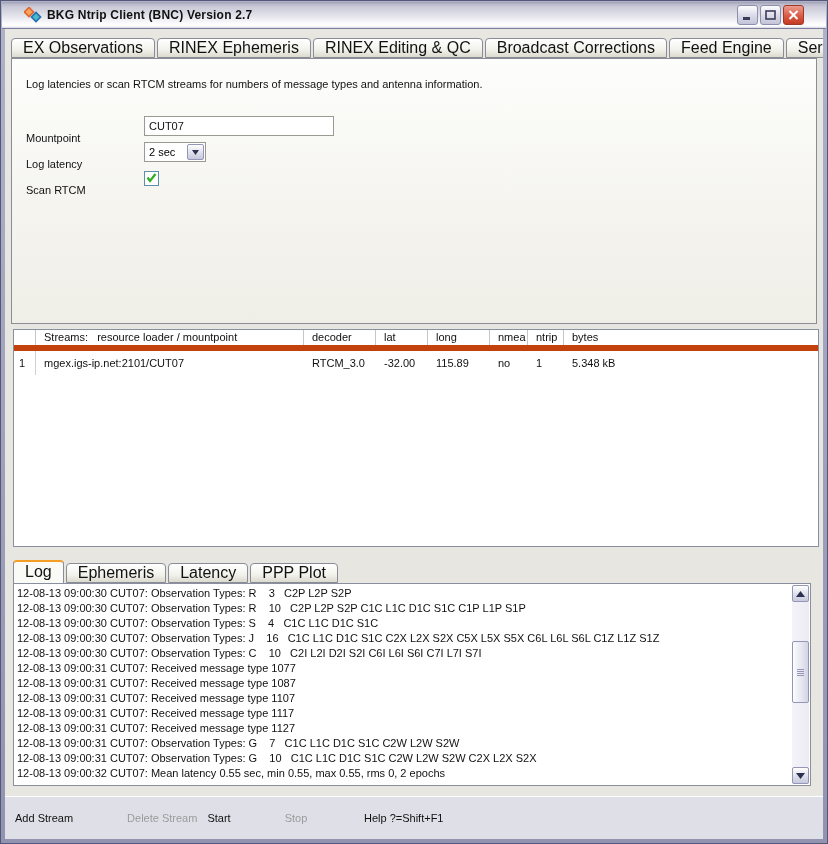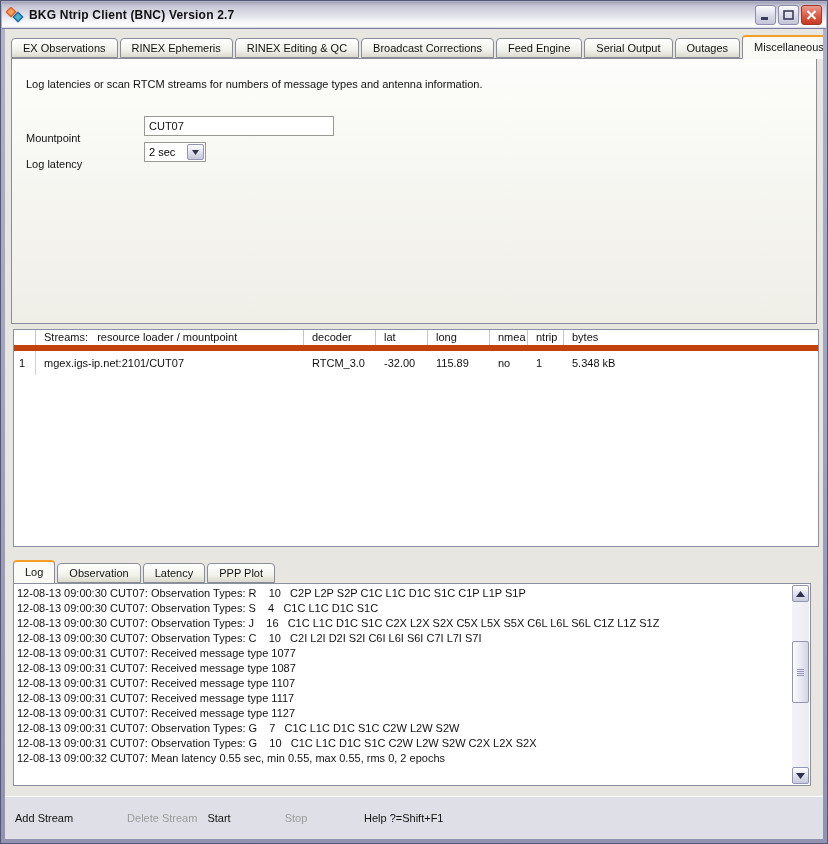--- a/index.html
+++ b/index.html
@@ -2,35 +2,35 @@
 <html><head>
 <meta charset="utf-8">
 <style>
   * { margin:0; padding:0; box-sizing:border-box; }
   html,body { width:828px; height:844px; font-family:"Liberation Sans", sans-serif; }
   .window{ position:relative; width:828px; height:844px;
     background:linear-gradient(#b0b2c8,#9193af); border:1px solid #54567a; }
   
   .titlebar{ position:absolute; top:1px; left:1px; right:1px; height:27px;
     background:linear-gradient(#9e9eb4 0%, #b9b9ca 8%, #cbcbd9 20%, #e4e4ec 55%, #fbfbfd 82%, #ffffff 92%, #d6d6e2 100%);
-    border-bottom:1px solid #7c7d9e; display:flex; align-items:center; padding:0 4px; }
+    border-bottom:1px solid #7c7d9e; display:flex; align-items:center; padding:0 22px; }
   .app-icon{ width:18px; height:16px; margin-right:5px; }
   .title-text{ font-size:12px; font-weight:bold; color:#111; letter-spacing:0.2px; }
   .winbtns{ margin-left:auto; display:flex; gap:2px; }
   .winbtn{ width:21px; height:20px; border:1px solid #8d8fae; border-radius:3px;
     background:linear-gradient(#fdfdfe,#dcdde9 50%,#c3c4d8); display:flex; align-items:center; justify-content:center; }
   .winbtn.close{ background:linear-gradient(#eb9c8f,#d95b44 55%,#c43a24); border-color:#a23726; }
   
   .client{ position:absolute; top:28px; left:4px; right:4px; bottom:4px; background:#e7e6e0;
     display:flex; flex-direction:column; overflow:hidden; }
   .menubar{ height:24px; background:linear-gradient(#e4e5ee,#dcdde8); display:flex; align-items:center; padding:0 4px; }
   .menu-item{ font-size:11px; color:#9b9b9b; padding:3px 9px; }
   
   .tabstrip{ display:flex; align-items:flex-end; margin:6px 6px 0 6px; border-bottom:1px solid #8a8d98; height:24px; position:relative; }
-  .tab{ font-size:11px; color:#111; height:20px; line-height:18px; padding:0 11px;
+  .tab{ font-size:16px; color:#111; height:20px; line-height:18px; padding:0 11px;
     background:linear-gradient(#ffffff,#f2f2ec 60%,#dadace); border:1px solid #8a8d98;
     border-radius:4px 4px 0 0; margin-right:2px; white-space:nowrap; }
   .tab.active{ height:24px; line-height:20px; background:#fafaf6; border-top:2px solid #f59d25;
     margin-bottom:-1px; border-bottom:1px solid #fafaf6; border-radius:4px 4px 0 0; }
   
   .tabpage{ height:265px; margin:0 6px; background:linear-gradient(#fdfdfb,#efeee7);
     border:1px solid #8a8d98; border-top:none; padding:10px 14px; }
   .page-desc{ font-size:11px; color:#111; margin-top:9px; }
   .form{ margin-top:26px; }
   .form-row{ display:flex; align-items:center; margin-bottom:6px; height:20px; }
@@ -131,20 +131,28 @@
           <span class="form-label">Log latency</span>
           <div class="combo">
             <span class="combo-value">2 sec</span>
             <div class="combo-btn">
               <svg width="7" height="5" viewBox="0 0 7 5">
                   <path d="M0 0 L7 0 L3.5 5 Z" fill="#2e3050"></path>
                 </svg>
             </div>
           </div>
         </div>
+        <div class="form-row">
+          <span class="form-label">Scan RTCM</span>
+          <div class="checkbox">
+            <svg width="11" height="10" viewBox="0 0 11 10">
+                <path d="M1.5 4.5 L4 8 L9.5 1" stroke="#2fae1d" stroke-width="2.2" fill="none"></path>
+              </svg>
+          </div>
+        </div>
       </div>
     </div>
 
     <div class="streams">
       <div class="thead">
         <div></div>
         <div>Streams:   resource loader / mountpoint</div>
         <div>decoder</div>
         <div>lat</div>
         <div>long</div>
@@ -159,27 +167,28 @@
         <div>-32.00</div>
         <div>115.89</div>
         <div>no</div>
         <div>1</div>
         <div>5.348 kB</div>
       </div>
     </div>
 
     <div class="bottom-tabstrip">
       <div class="tab active">Log</div>
-      <div class="tab">Observation</div>
+      <div class="tab">Ephemeris</div>
       <div class="tab">Latency</div>
       <div class="tab">PPP Plot</div>
     </div>
 
     <div class="log-area">
       <div class="log-lines">
+        <div class="log-line">12-08-13 09:00:30 CUT07: Observation Types: R    3   C2P L2P S2P</div>
         <div class="log-line">12-08-13 09:00:30 CUT07: Observation Types: R    10   C2P L2P S2P C1C L1C D1C S1C C1P L1P S1P</div>
         <div class="log-line">12-08-13 09:00:30 CUT07: Observation Types: S    4   C1C L1C D1C S1C</div>
         <div class="log-line">12-08-13 09:00:30 CUT07: Observation Types: J    16   C1C L1C D1C S1C C2X L2X S2X C5X L5X S5X C6L L6L S6L C1Z L1Z S1Z</div>
         <div class="log-line">12-08-13 09:00:30 CUT07: Observation Types: C    10   C2I L2I D2I S2I C6I L6I S6I C7I L7I S7I</div>
         <div class="log-line">12-08-13 09:00:31 CUT07: Received message type 1077</div>
         <div class="log-line">12-08-13 09:00:31 CUT07: Received message type 1087</div>
         <div class="log-line">12-08-13 09:00:31 CUT07: Received message type 1107</div>
         <div class="log-line">12-08-13 09:00:31 CUT07: Received message type 1117</div>
         <div class="log-line">12-08-13 09:00:31 CUT07: Received message type 1127</div>
         <div class="log-line">12-08-13 09:00:31 CUT07: Observation Types: G    7   C1C L1C D1C S1C C2W L2W S2W</div>

